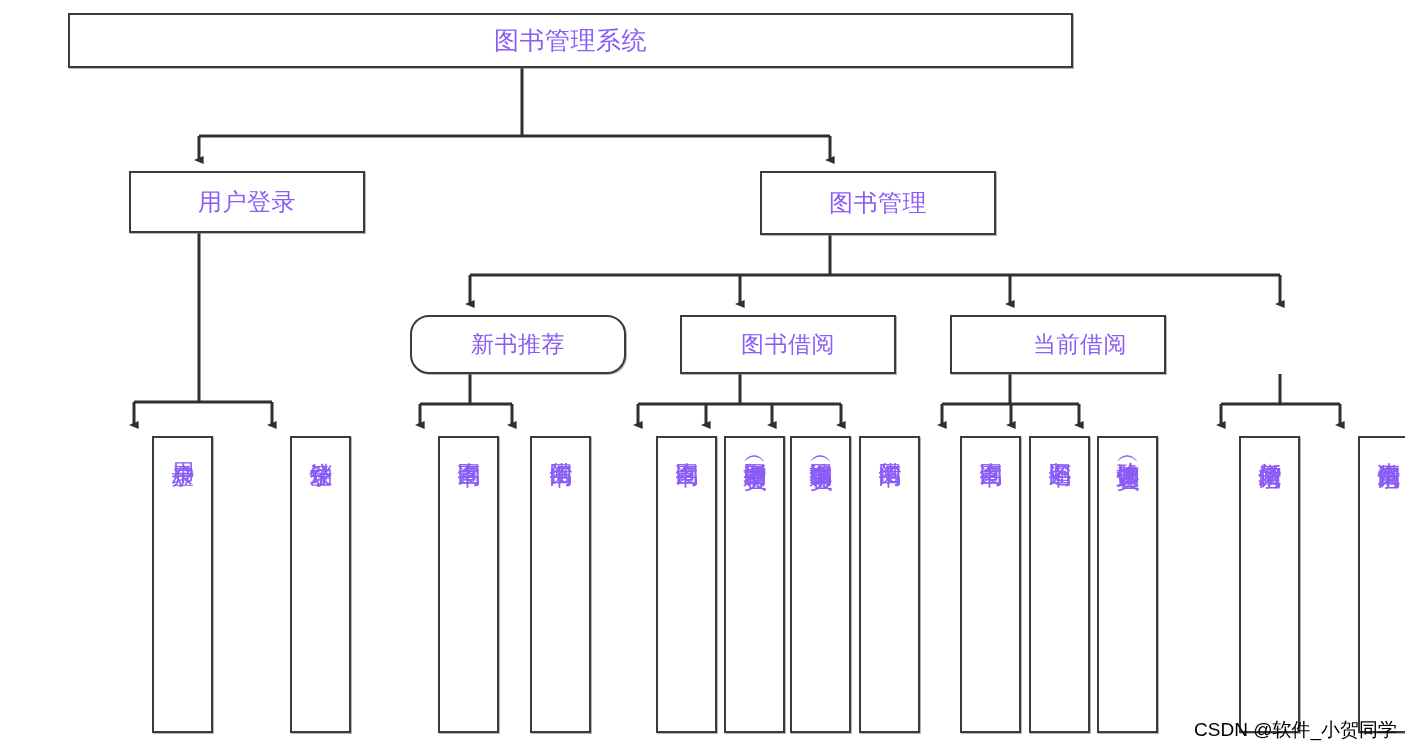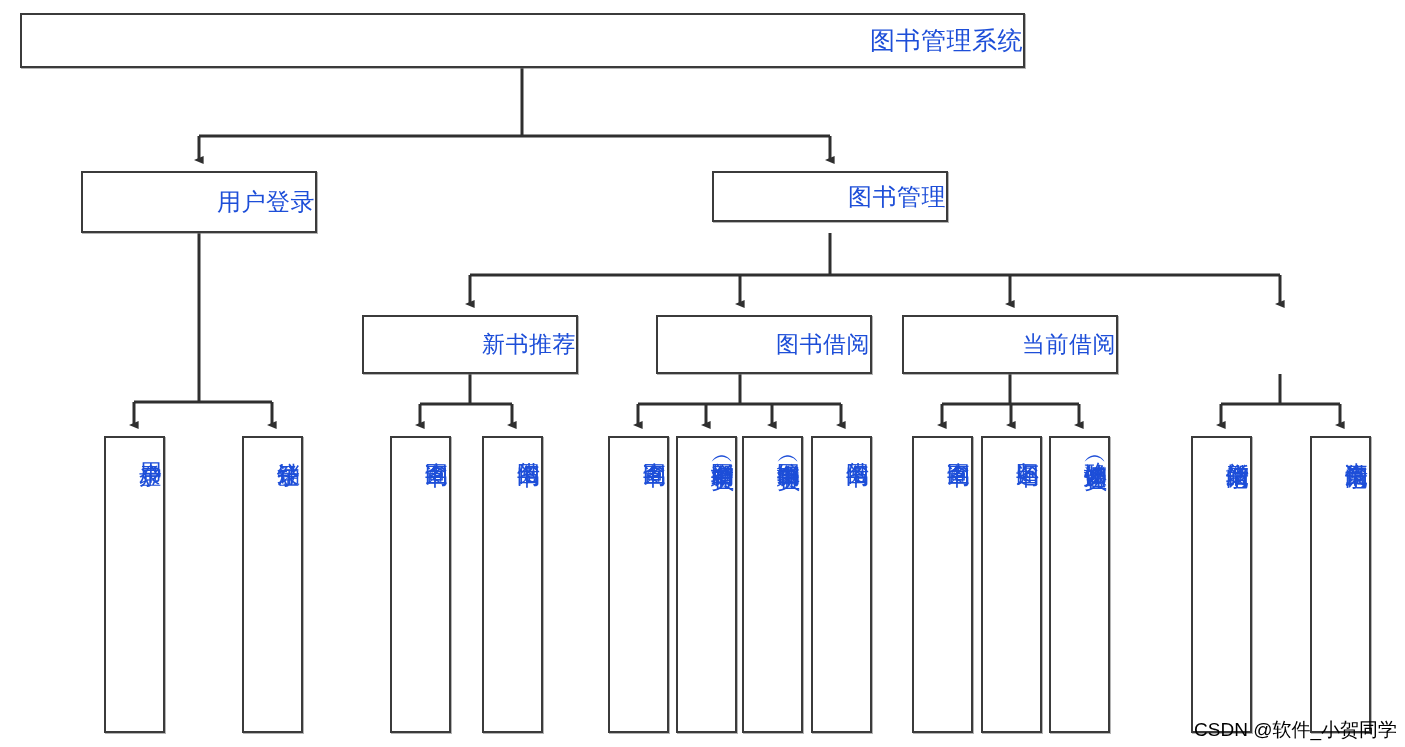--- a/index.html
+++ b/index.html
@@ -25,23 +25,24 @@
     pointer-events: none;
   }
   .node {
     position: absolute;
     box-sizing: border-box;
     background: #ffffff;
     border: 2px solid #3b3b3b;
     box-shadow: 1px 1px 0 0 rgba(120,120,120,0.55);
     display: flex;
     align-items: center;
-    justify-content: flex-end;
-    color: #1d4ed8;
+    justify-content: center;
+    color: #8b5cf6;
     z-index: 2;
+    margin-left: 48px;
   }
   .node-label {
     display: block;
     white-space: nowrap;
     letter-spacing: 0.5px;
   }
   .node.root .node-label { font-size: 25px; }
   .node.level2 .node-label { font-size: 24px; }
   .node.level3 .node-label { font-size: 23px; }
   .node.leaf {
@@ -121,28 +122,28 @@
     </g>
   </svg>
 
   <div class="node root" style="left:20px; top:13px; width:1005px; height:55px;">
     <span class="node-label">图书管理系统</span>
   </div>
 
   <div class="node level2" style="left:81px; top:171px; width:236px; height:62px;">
     <span class="node-label">用户登录</span>
   </div>
-  <div class="node level2" style="left:712px; top:171px; width:236px; height:51px;">
+  <div class="node level2" style="left:712px; top:171px; width:236px; height:64px;">
     <span class="node-label">图书管理</span>
   </div>
 
-  <div class="node level3" style="left:362px; top:315px; width:216px; height:59px;">
+  <div class="node level3" style="left:362px; top:315px; width:216px; height:59px;border-radius:19px;">
     <span class="node-label">新书推荐</span>
   </div>
-  <div class="node level3" style="left:656px; top:315px; width:216px; height:59px;">
+  <div class="node level3" style="left:632px; top:315px; width:216px; height:59px;">
     <span class="node-label">图书借阅</span>
   </div>
   <div class="node level3" style="left:902px; top:315px; width:216px; height:59px;padding-left:44px;">
     <span class="node-label">当前借阅</span>
   </div>
 
   <div class="node leaf" style="left:104px; top:436px; width:61px; height:297px;">
     <span class="node-label">用户登录</span>
   </div>
   <div class="node leaf" style="left:242px; top:436px; width:61px; height:297px;">

